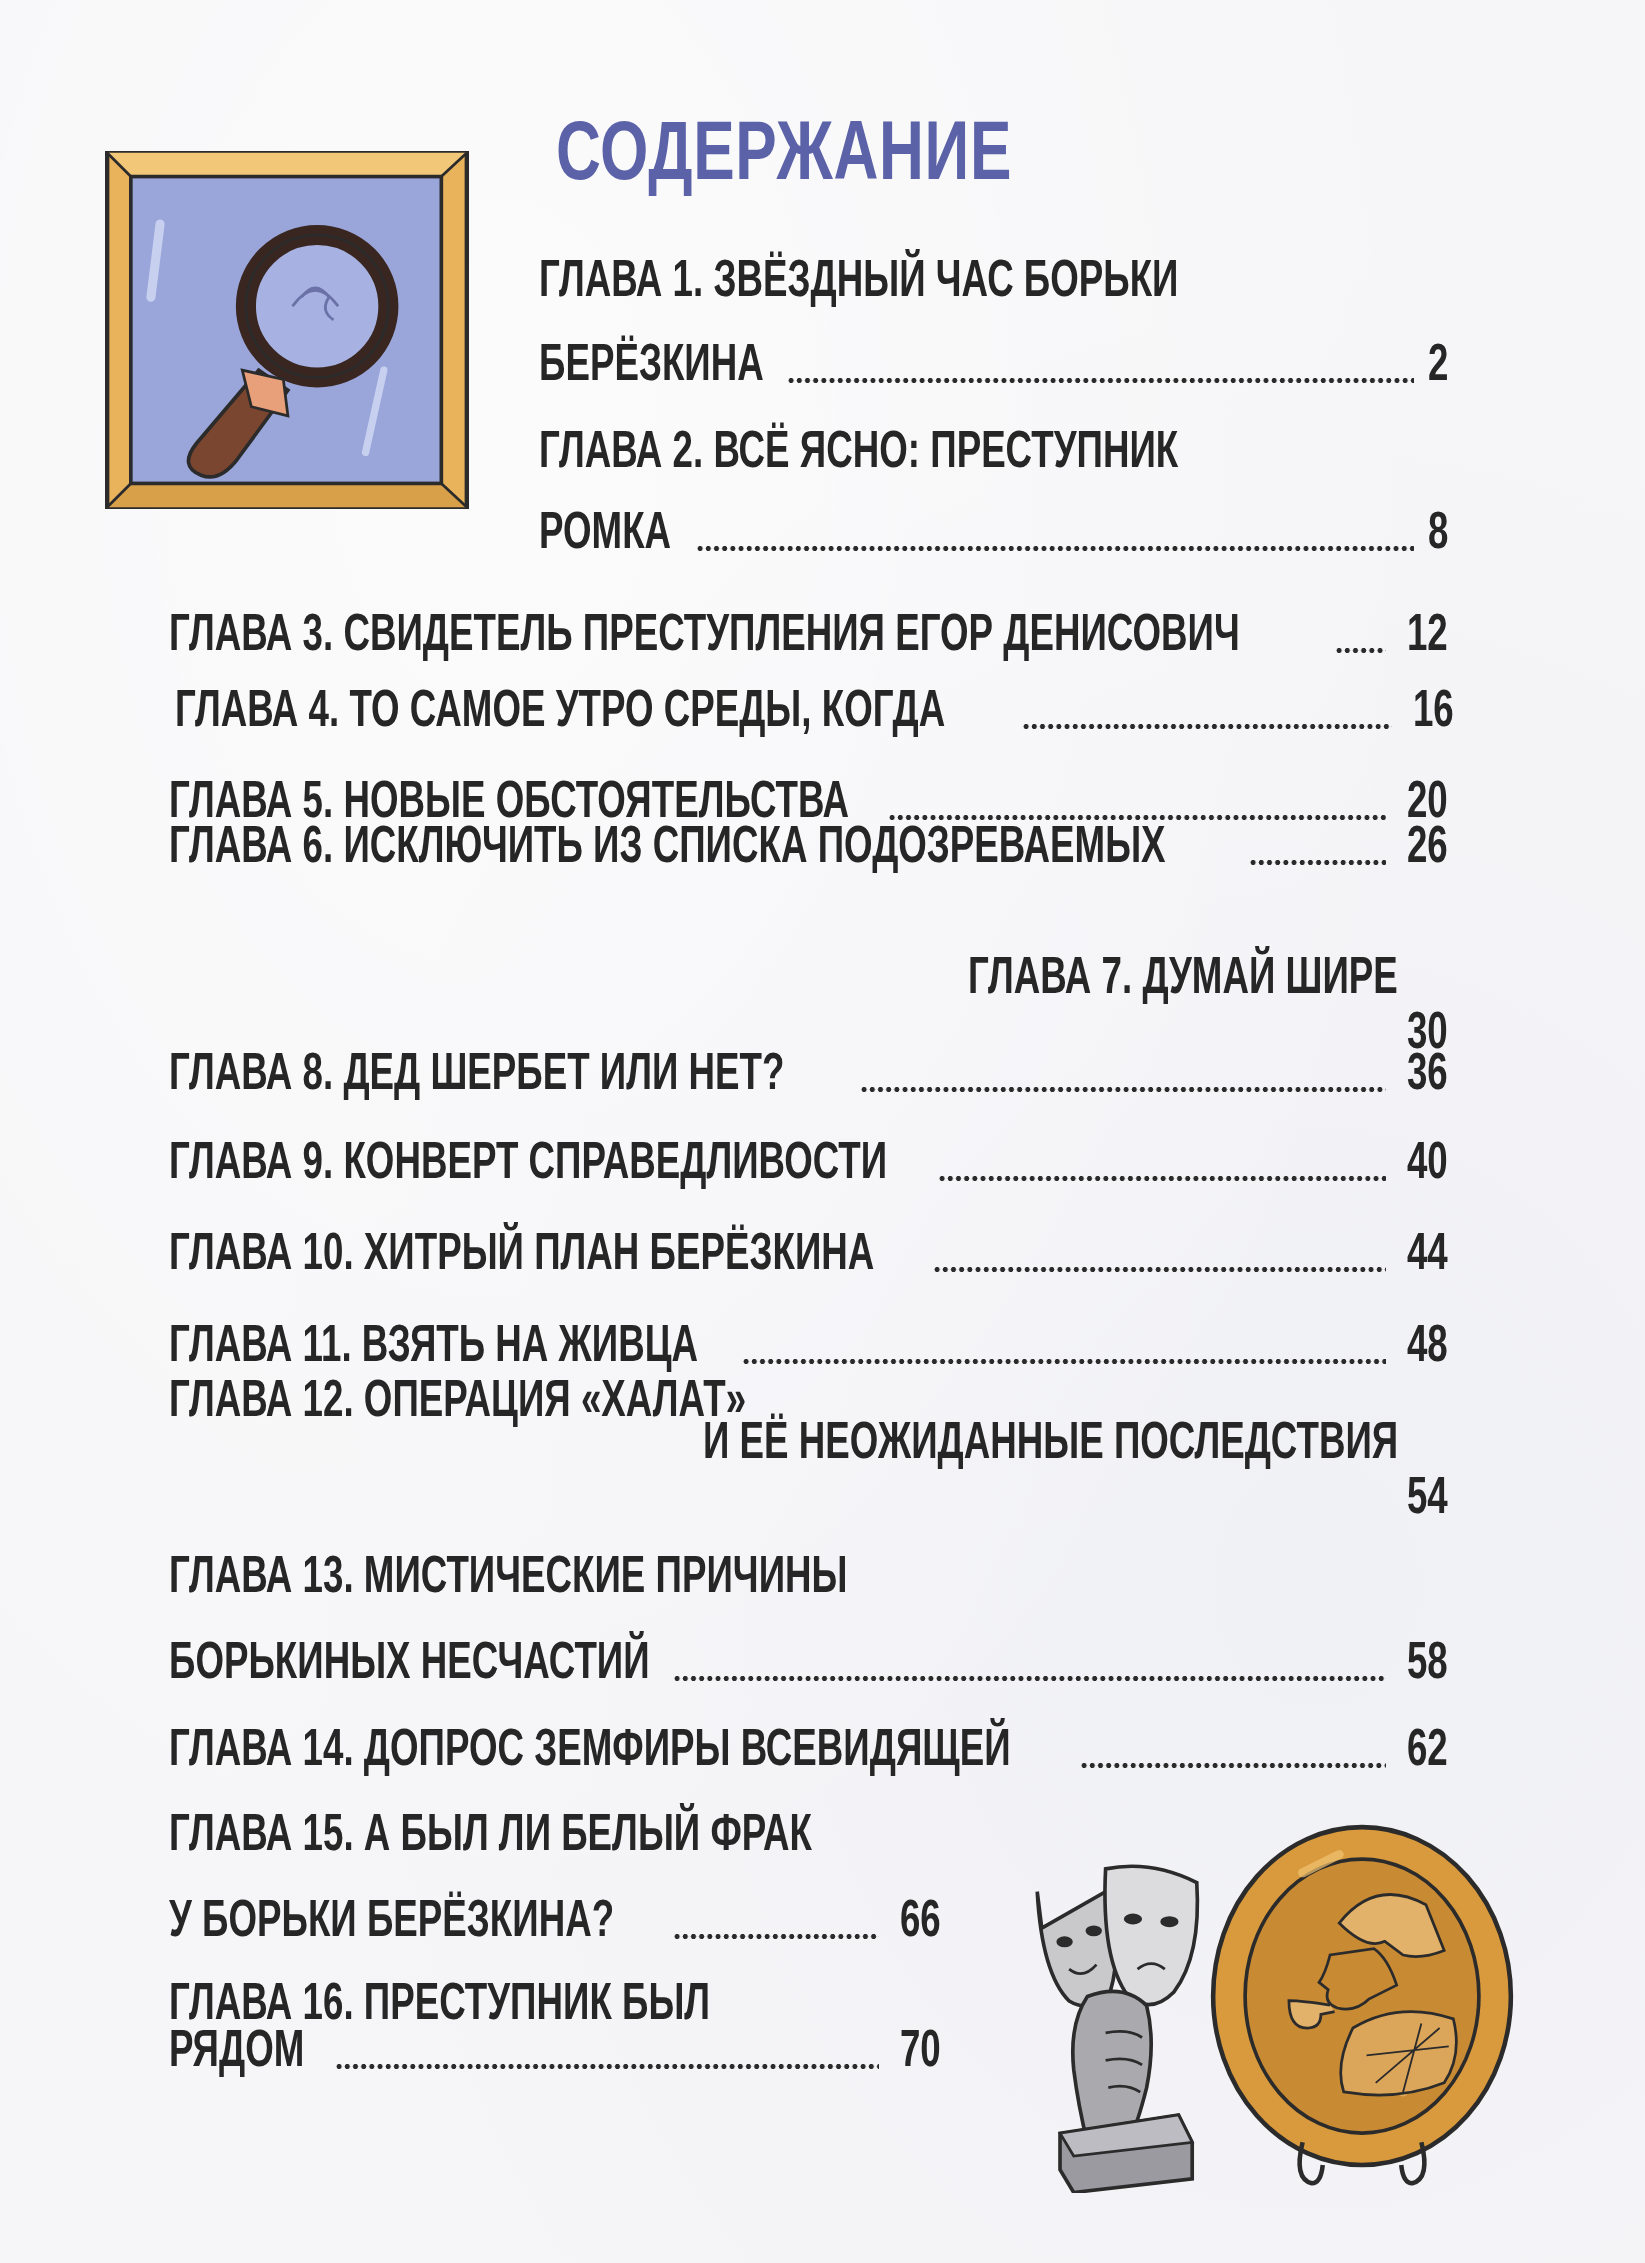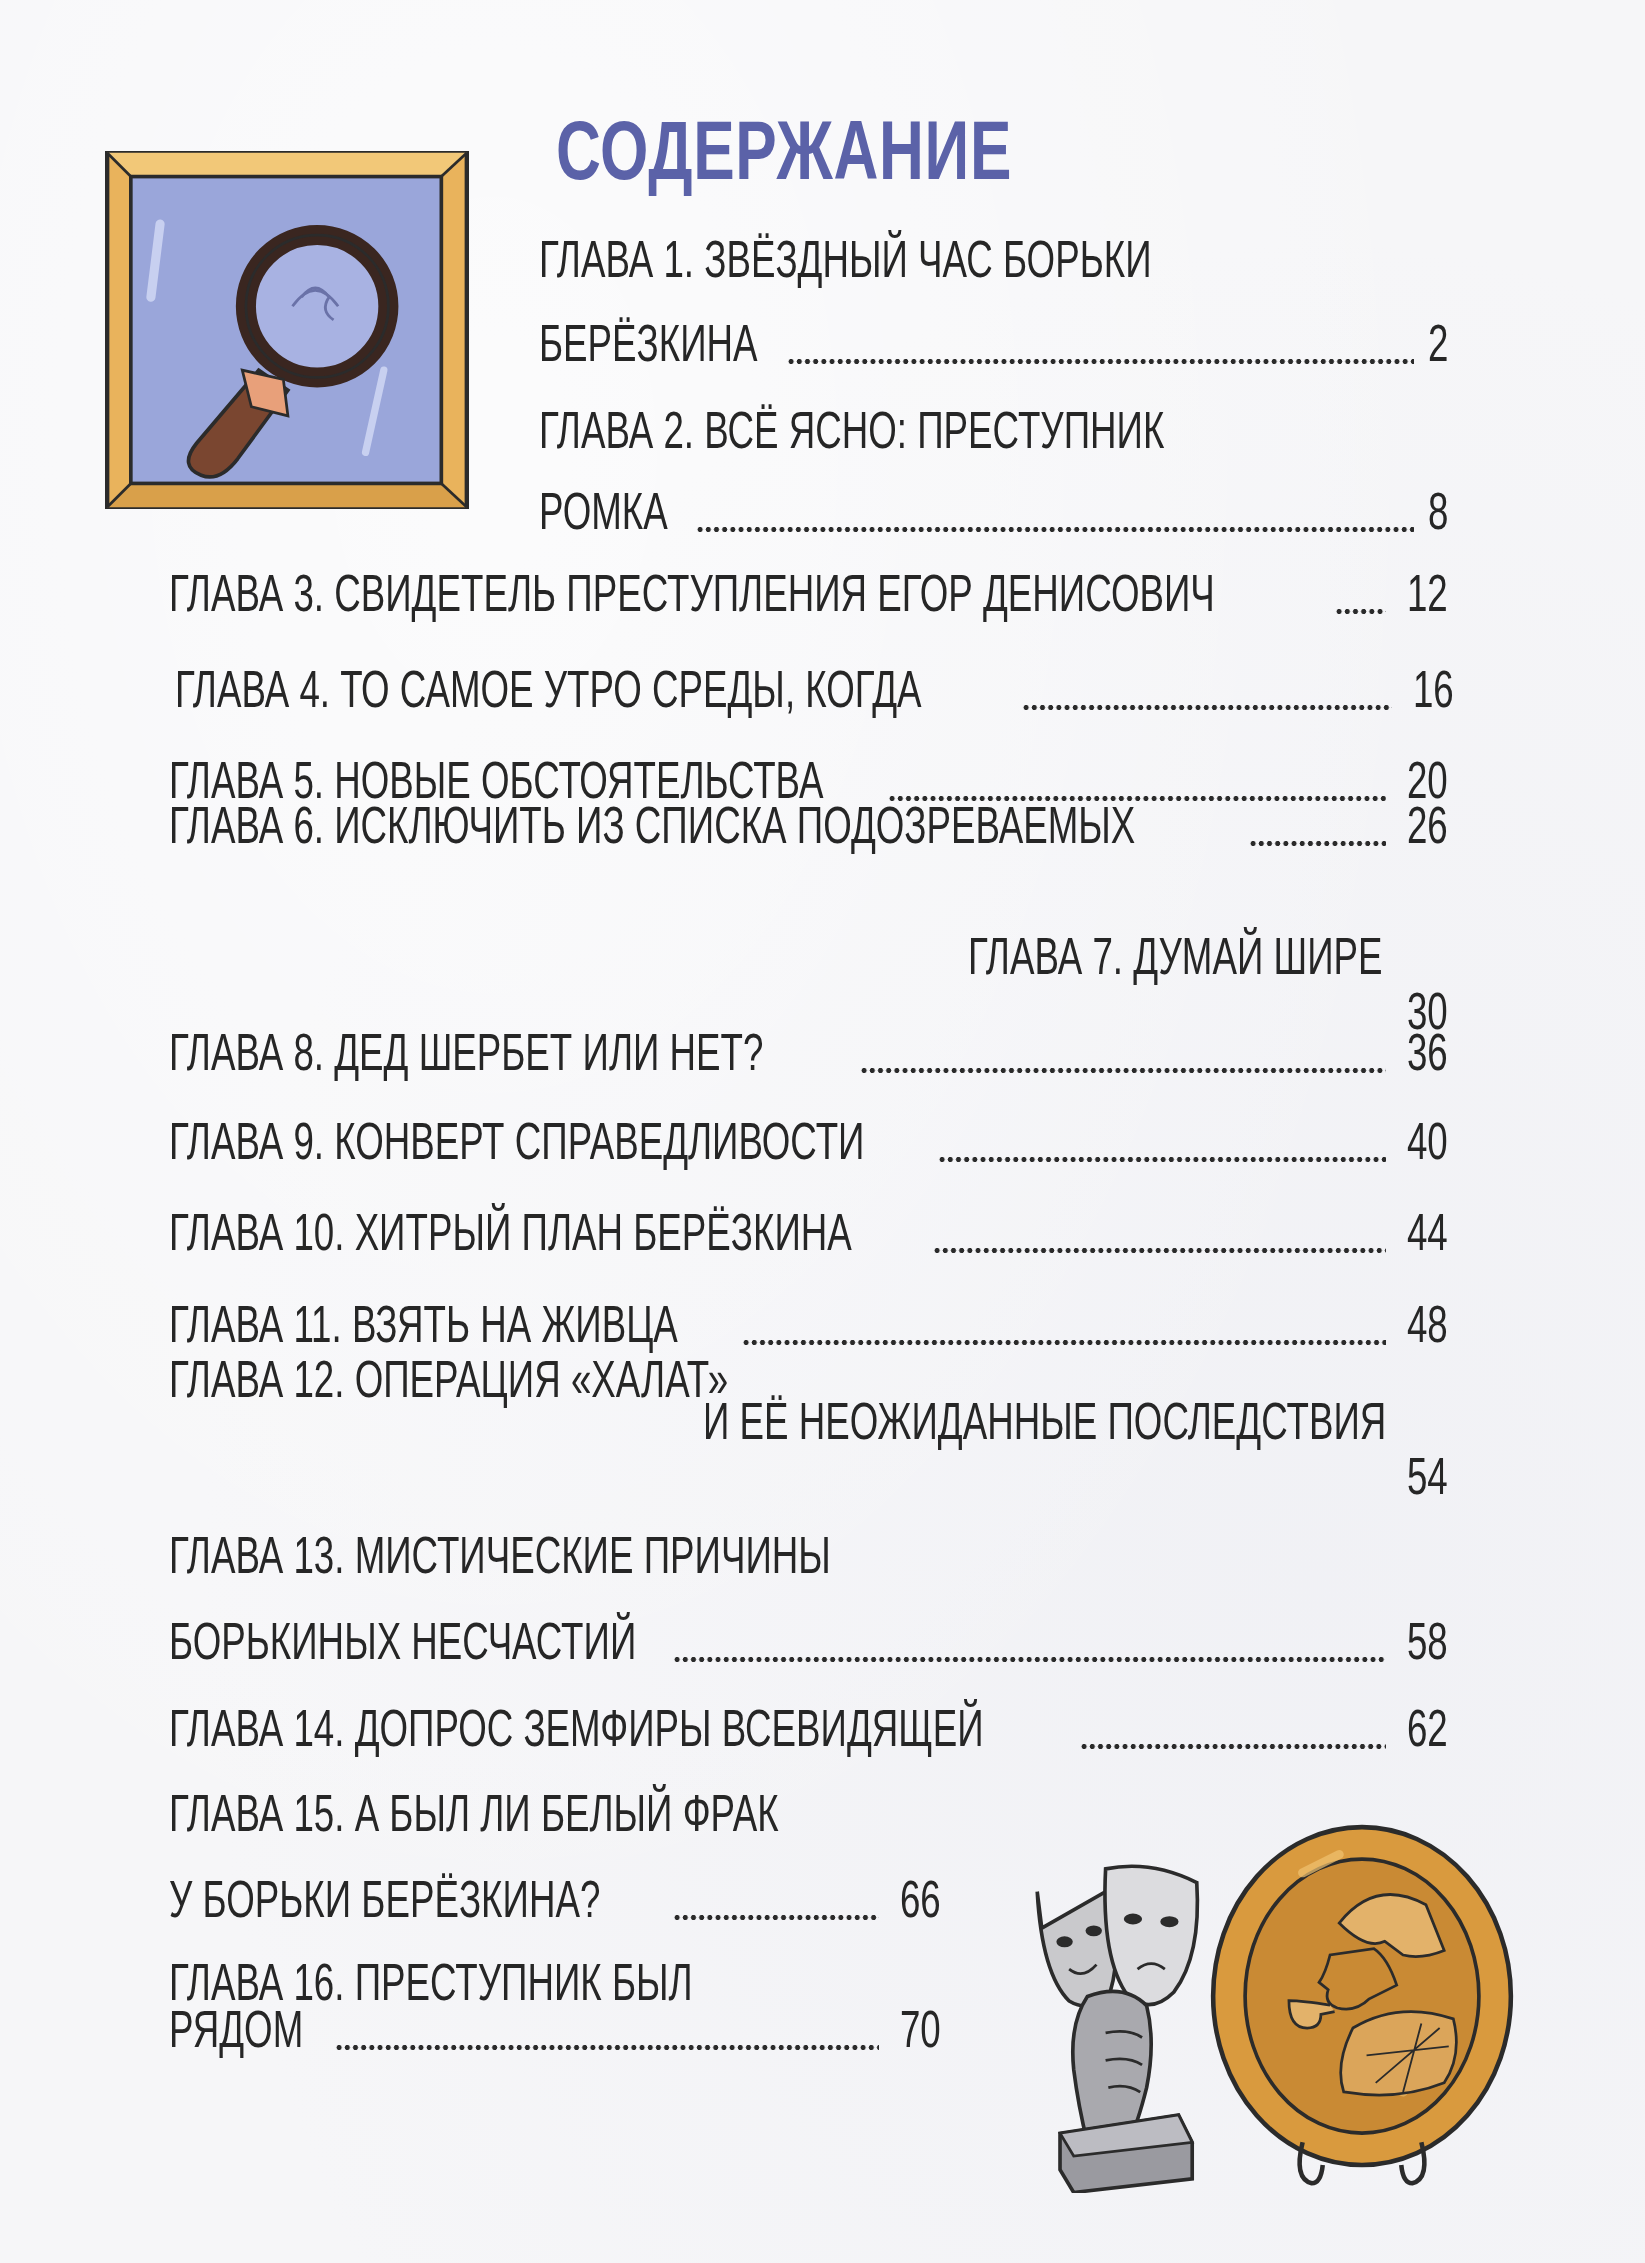--- a/index.html
+++ b/index.html
@@ -17,21 +17,21 @@
   .title {
     position: absolute; left: 556px; top: 108px;
     color: #5b62a8; font-weight: bold; font-size: 84px; line-height: 84px;
     letter-spacing: 0.9px;
     transform: scaleX(0.74); transform-origin: left top;
     white-space: nowrap;
   }
   .toc-line {
     position: absolute; height: 55px;
     display: flex; align-items: flex-end;
-    color: #262626; font-weight: normal;
+    color: #262626; font-weight: bold; margin-top: 19px;
   }
   .toc-text {
     font-size: 51px; line-height: 51px; white-space: nowrap;
     display: inline-block;
     transform: scaleX(0.72); transform-origin: left bottom;
   }
   .leader {
     flex: 1 1 auto; height: 7.3px; margin: 0 5.5px 3.7px 5.5px;
     background-image: radial-gradient(circle, #2a2a2a 2.4px, rgba(0,0,0,0) 2.9px);
     background-size: 8.2px 7.3px; background-repeat: repeat-x;
@@ -90,21 +90,21 @@
 
   <div class="toc-line" style="left:539px; top:401px; width:384px;">
     <span class="toc-text">ГЛАВА 2. ВСЁ ЯСНО: ПРЕСТУПНИК</span>
   </div>
   <div class="toc-line" style="left:539px; top:482px; width:909px;">
     <span class="text-box" style="width:151px;"><span class="toc-text">РОМКА</span></span>
     <span class="leader"></span>
     <span class="toc-page">8</span>
   </div>
 
-  <div class="toc-line" style="left:169px; top:564px; width:1279px;">
+  <div class="toc-line" style="left:169px; top:584px; width:1279px;">
     <span class="text-box" style="width:1160px;"><span class="toc-text">ГЛАВА 3. СВИДЕТЕЛЬ ПРЕСТУПЛЕНИЯ ЕГОР ДЕНИСОВИЧ</span></span>
     <span class="leader"></span>
     <span class="toc-page">12</span>
   </div>
 
   <div class="toc-line" style="left:175px; top:660px; width:1279px;">
     <span class="text-box" style="width:841px;"><span class="toc-text">ГЛАВА 4. ТО САМОЕ УТРО СРЕДЫ, КОГДА</span></span>
     <span class="leader"></span>
     <span class="toc-page">16</span>
   </div>

